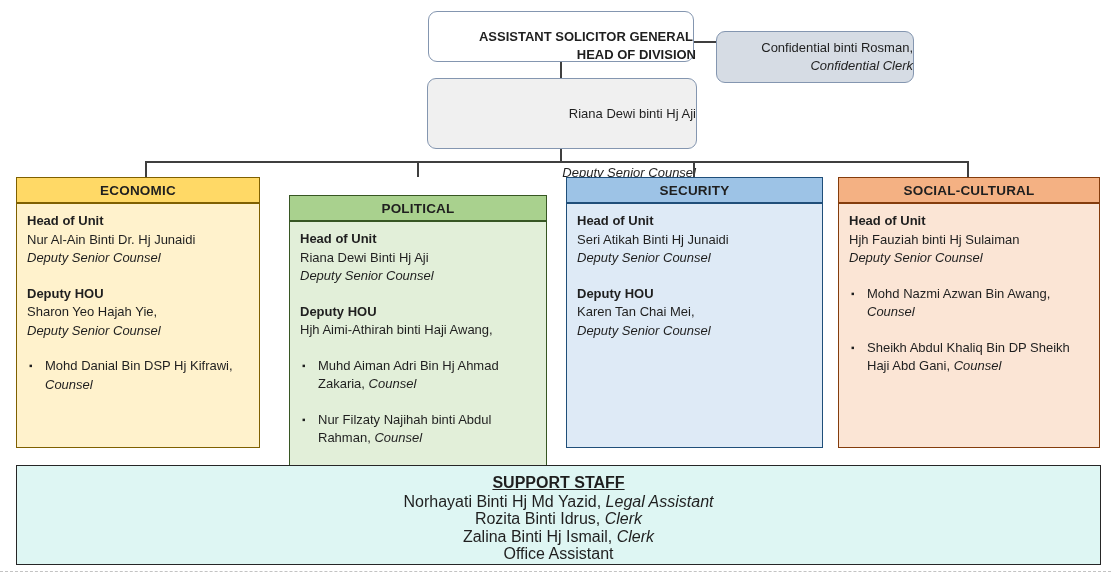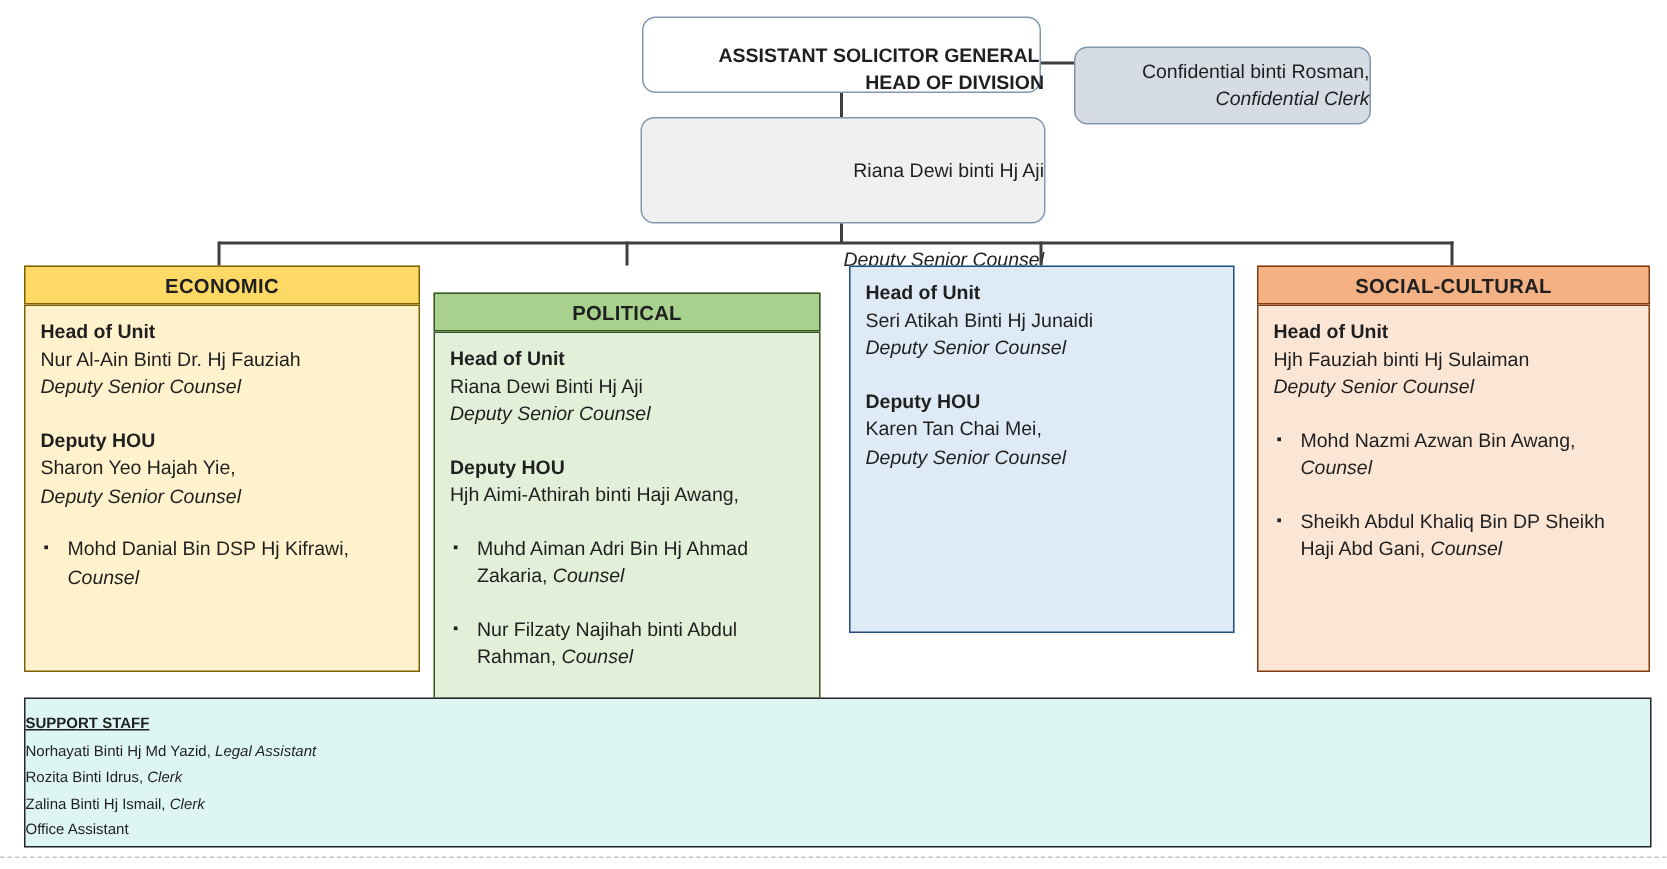--- a/index.html
+++ b/index.html
@@ -18,34 +18,34 @@
 
   
   .line{position:absolute;background:#3f3f3f;}
 
   
   .unit{position:absolute;top:177px;}
   .unit-header{box-sizing:border-box;height:26px;display:flex;align-items:center;justify-content:center;
                border:1.5px solid #404040;font-weight:bold;font-size:13.5px;letter-spacing:.2px;}
   .unit-body{box-sizing:border-box;height:245px;border:1.5px solid #404040;margin-top:0;
              padding:8px 9px 6px 10px;font-size:13px;line-height:18.5px;}
-  #unit-economic{left:16px;width:264px;}
+  #unit-economic{left:16px;width:244px;}
   #unit-political{left:289px;width:258px;margin-top:18px;}
   #unit-security{left:566px;width:257px;}
   #unit-social-cultural{left:838px;width:262px;}
   .block{margin-bottom:17px;}
   .block:last-child{margin-bottom:0;}
   .block.bullet{display:flex;align-items:flex-start;margin-bottom:17px;}
   .bullet-glyph{flex:0 0 16px;font-size:10px;line-height:18.5px;padding-left:2px;}
   .bullet-text{flex:1;}
 
   
   #support-box{position:absolute;left:16px;top:465px;width:1085px;height:100px;box-sizing:border-box;
-               background:#def6f3;border:1.6px solid #262626;text-align:left;
-               font-size:10px;line-height:17.5px;padding-top:8px;}
+               background:#def6f3;border:1.6px solid #262626;text-align:center;
+               font-size:16px;line-height:17.5px;padding-top:8px;}
   #support-title{font-weight:bold;text-decoration:underline;margin-bottom:1px;}
 
   #page-bottom-rule{position:absolute;left:0;top:571px;width:1111px;height:0;
                     border-top:1px dashed #c3c3c3;}
 </style>
 </head>
 <body>
 
 <div id="page">
 
@@ -74,21 +74,21 @@
   <div class="line" style="left:967px;top:161px;width:2px;height:16px;"></div>
 
   <div id="units">
       <section class="unit" id="unit-economic">
     <div class="unit-header" style="background: rgb(255, 217, 102); border-color: rgb(127, 96, 0);">
       <span class="unit-title">ECONOMIC</span>
     </div>
     <div class="unit-body" style="background: rgb(255, 242, 204); border-color: rgb(127, 96, 0);">
           <div class="block">
             <div class="b">Head of Unit</div>
-            <div>Nur Al-Ain Binti Dr. Hj Fauziah</div>
+            <div>Nur Al-Ain Binti Dr. Hj Junaidi</div>
             <div class="i">Deputy Senior Counsel</div>
           </div>
           <div class="block">
             <div class="b">Deputy HOU</div>
             <div>Sharon Yeo Hajah Yie,</div>
             <div class="i">Deputy Senior Counsel</div>
           </div>
           <div class="block bullet">
             <span class="bullet-glyph">▪</span>
             <span class="bullet-text"><span>Mohd Danial Bin DSP Hj Kifrawi, </span><span class="i">Counsel</span></span>
@@ -113,20 +113,23 @@
             <span class="bullet-glyph">▪</span>
             <span class="bullet-text"><span>Muhd Aiman Adri Bin Hj Ahmad Zakaria, </span><span class="i">Counsel</span></span>
           </div>
           <div class="block bullet">
             <span class="bullet-glyph">▪</span>
             <span class="bullet-text"><span>Nur Filzaty Najihah binti Abdul Rahman, </span><span class="i">Counsel</span></span>
           </div>
         </div>
   </section>
       <section class="unit" id="unit-security">
+    <div class="unit-header" style="background: rgb(157, 195, 230); border-color: rgb(31, 78, 121);">
+      <span class="unit-title">SECURITY</span>
+    </div>
     <div class="unit-body" style="background: rgb(222, 234, 246); border-color: rgb(31, 78, 121);">
           <div class="block">
             <div class="b">Head of Unit</div>
             <div>Seri Atikah Binti Hj Junaidi</div>
             <div class="i">Deputy Senior Counsel</div>
           </div>
           <div class="block">
             <div class="b">Deputy HOU</div>
             <div>Karen Tan Chai Mei,</div>
             <div class="i">Deputy Senior Counsel</div>

